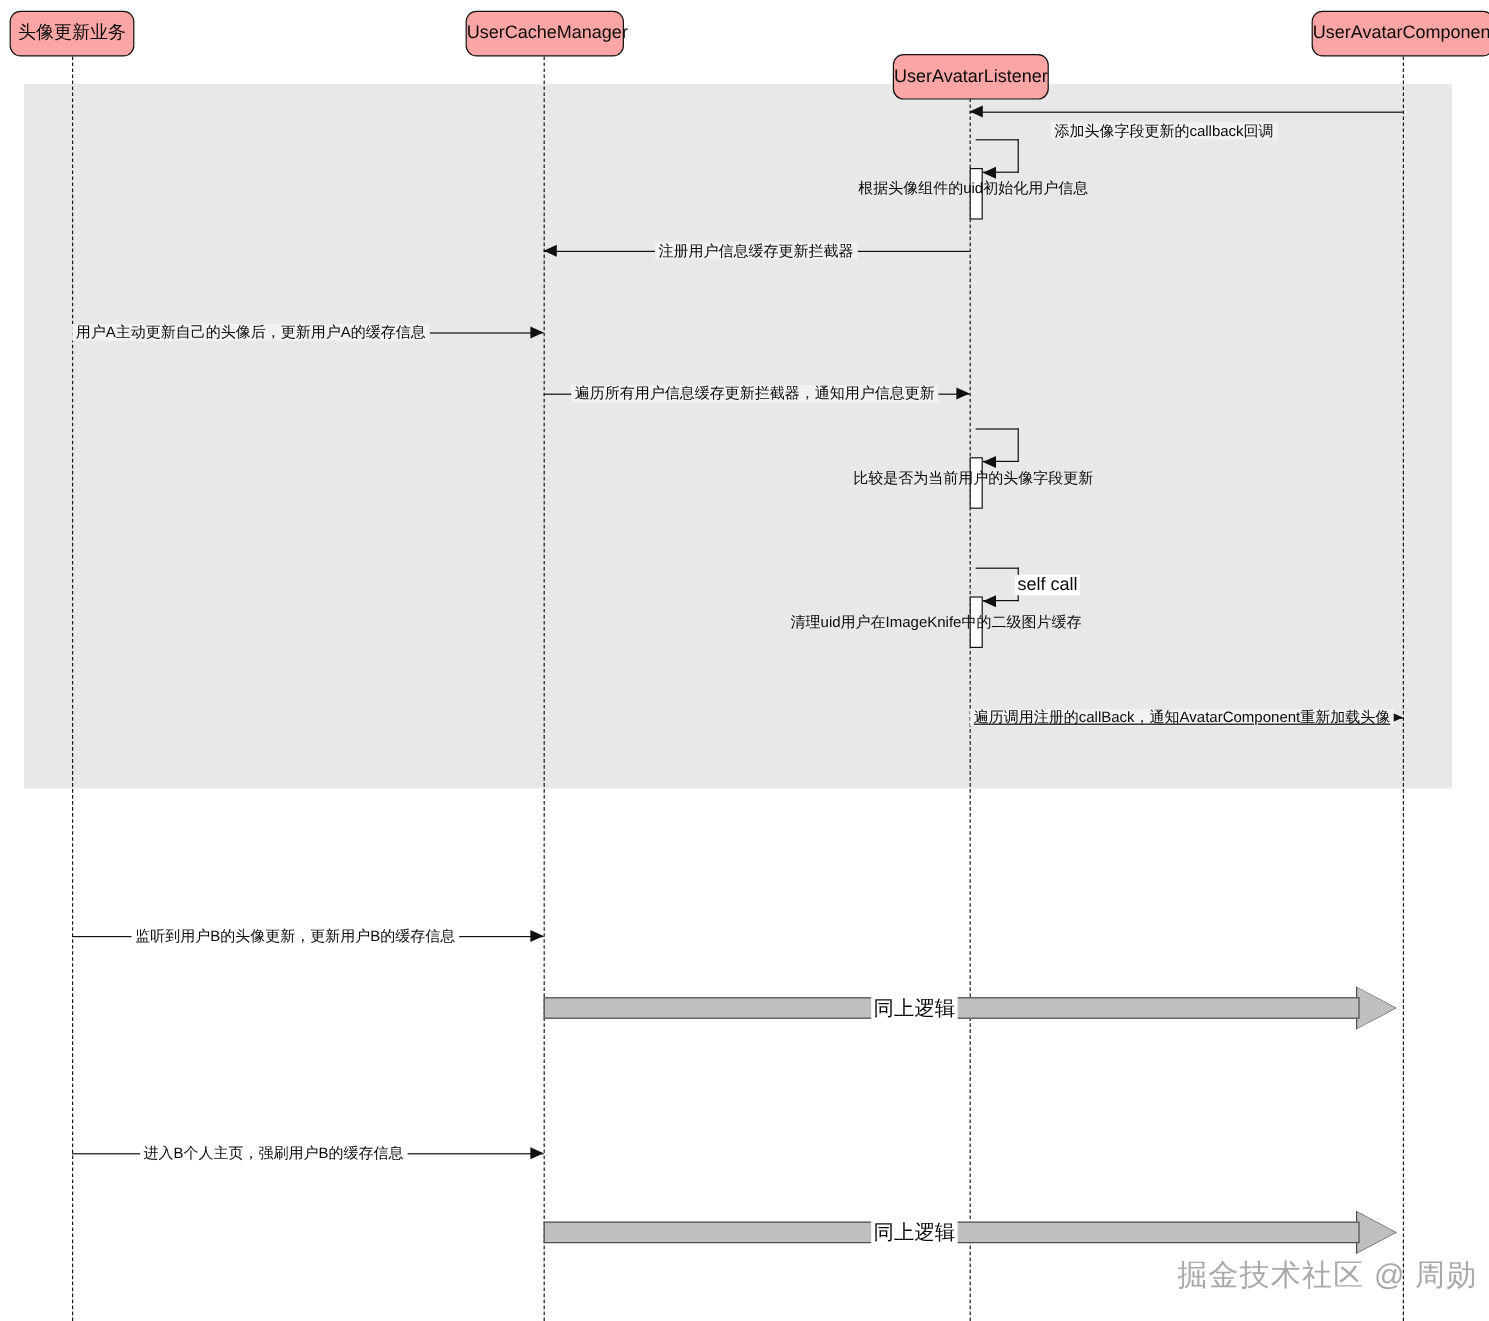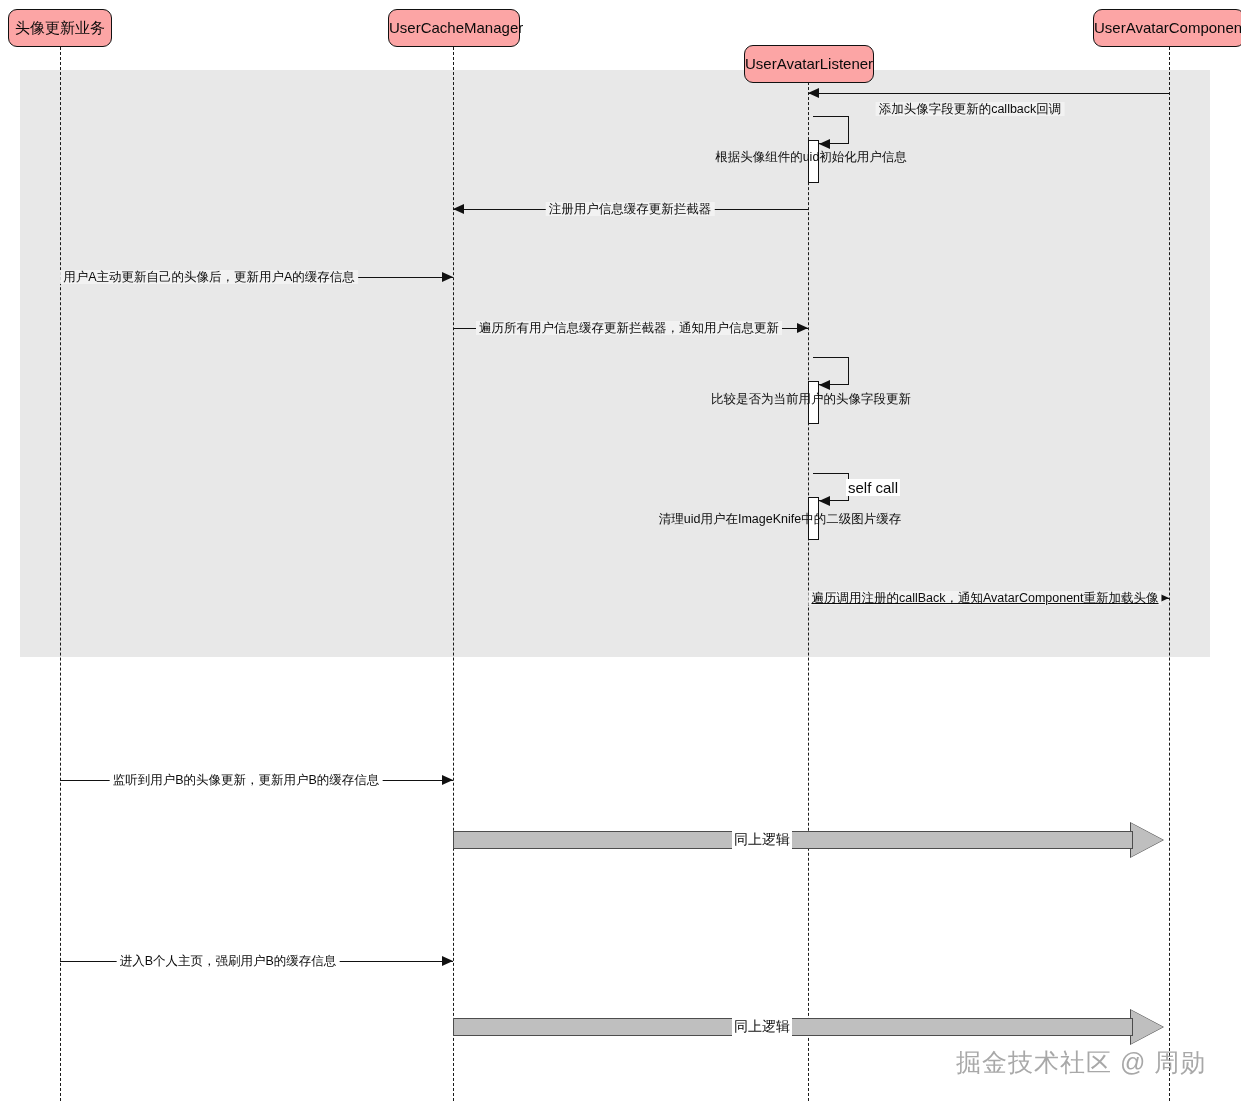--- a/index.html
+++ b/index.html
@@ -129,35 +129,36 @@
   .block-arrow-head-outline {
     position: absolute;
     width: 0;
     height: 0;
     border-top: 18px solid transparent;
     border-bottom: 18px solid transparent;
     border-left: 34px solid #4d4d4d;
   }
   .block-arrow-label {
     position: absolute;
-    font-size: 14px;
+    font-size: 17px;
     background: #ffffff;
     padding: 0 2px;
     white-space: nowrap;
     transform: translate(-50%, -50%);
     color: #0b0b0b;
   }
   
   .watermark {
     position: absolute;
     font-size: 25px;
     color: #9a9a9a;
     white-space: nowrap;
     letter-spacing: 1px;
     opacity: 0.85;
+    margin-left: 25px;
   }
 </style>
 </head>
 <body>
 
 <div id="canvas">
 
   <div class="region" style="left:20px; top:70px; width:1190px; height:587px;"></div>
 
   <div class="lifeline" style="left:60px;"></div>

